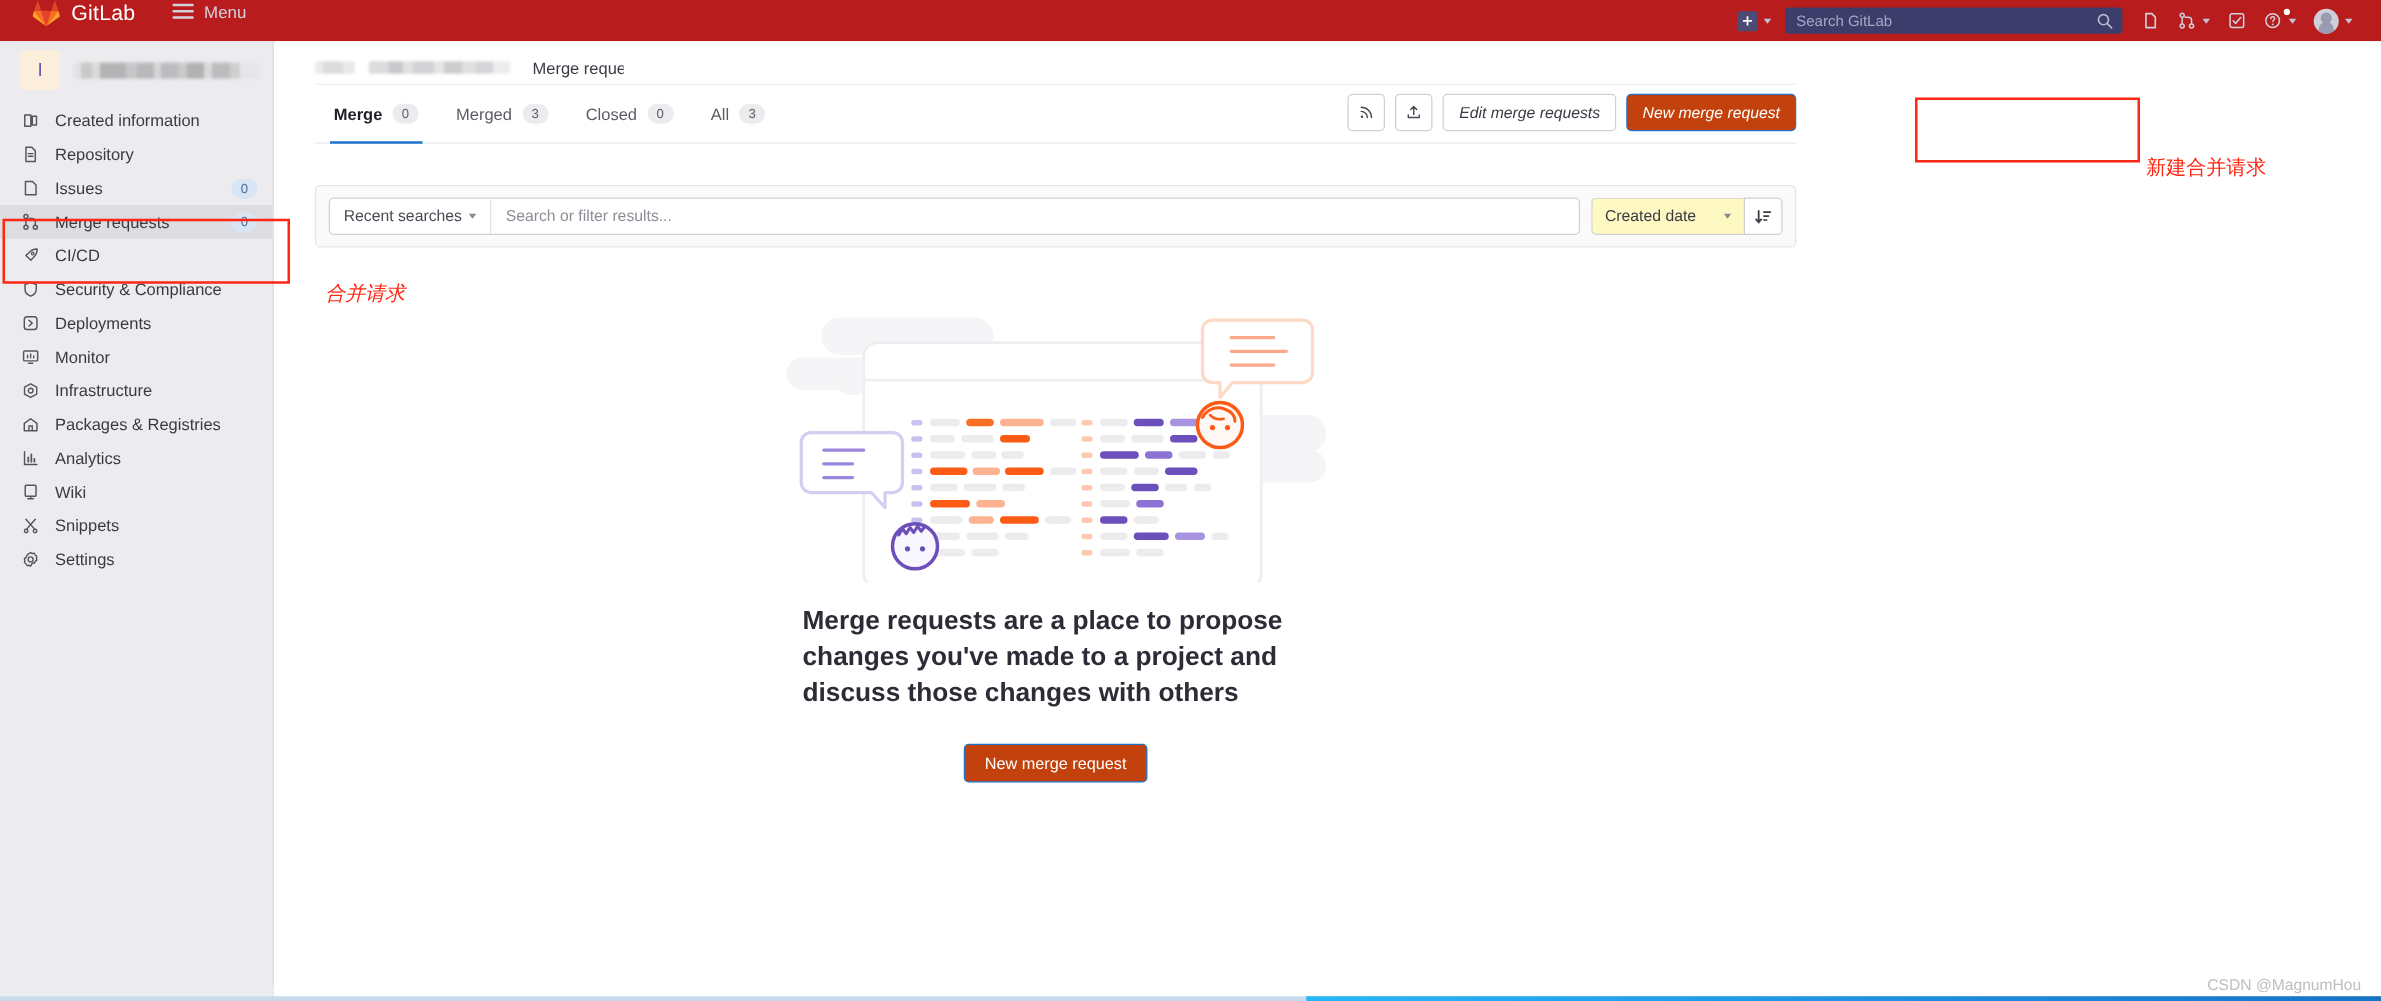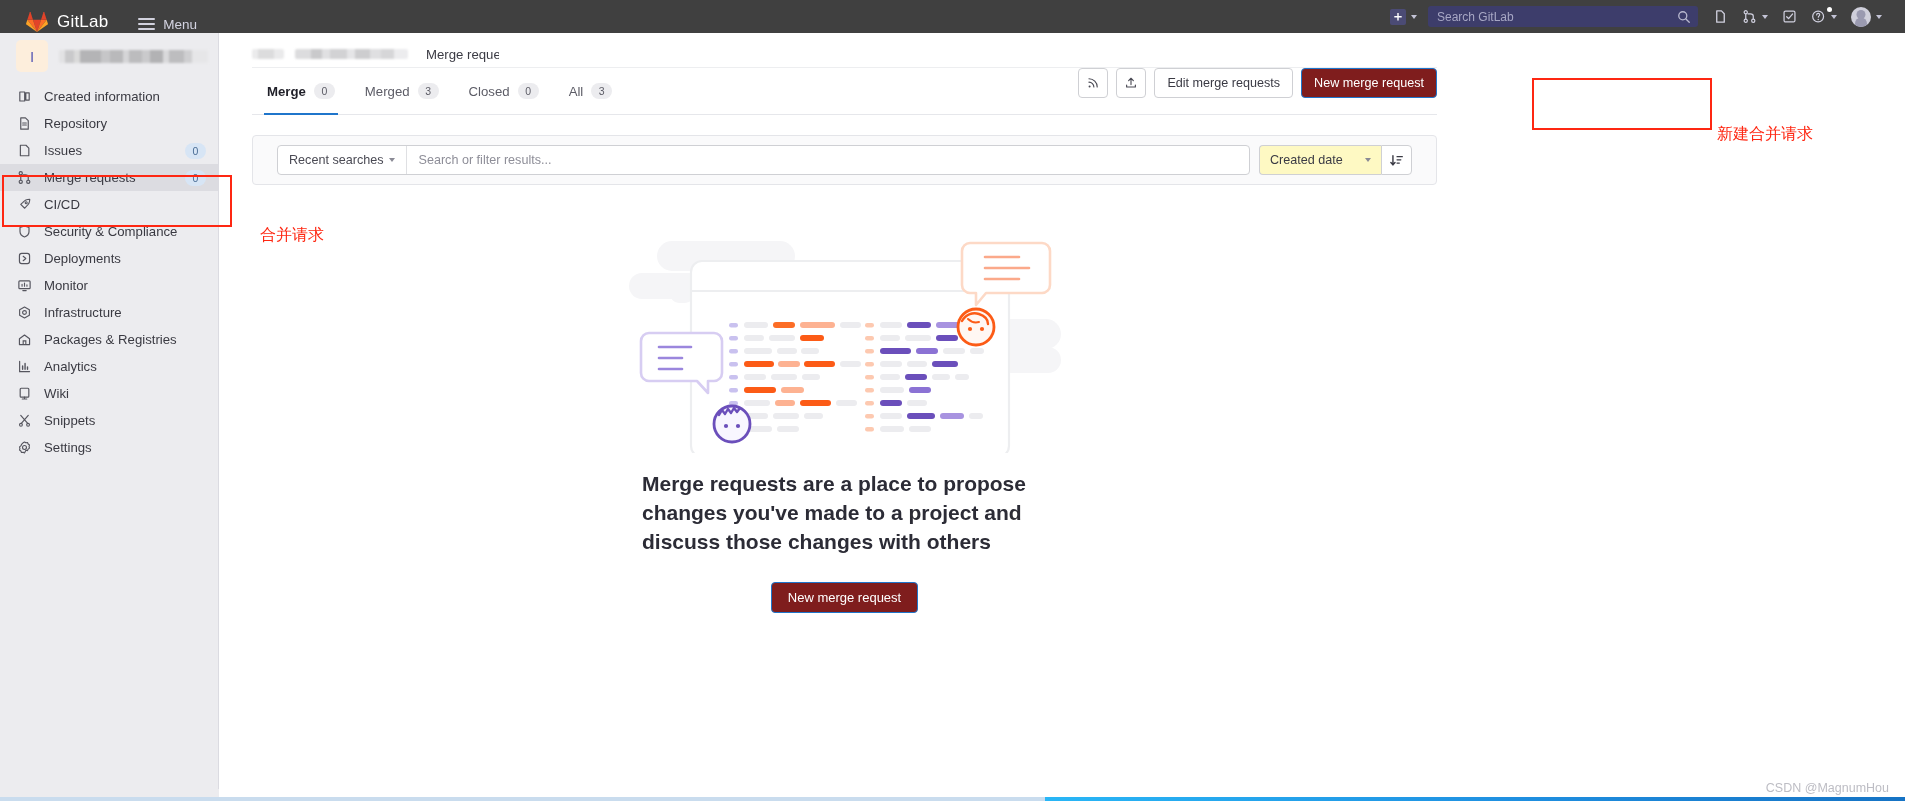--- a/index.html
+++ b/index.html
@@ -7,22 +7,22 @@
     margin: 0; padding: 0;
     width: 1905px; height: 801px;
     overflow: hidden;
     background: #fff;
     font-family: "Liberation Sans", sans-serif;
   }
 
   
   #navbar {
     position: absolute; left: 0; top: 0; width: 1905px; height: 33px;
-    background: #404040;
-    display: flex; align-items: flex-end;
+    background: #b91c1c;
+    display: flex; align-items: flex-start;
   }
   .brand { display: flex; align-items: center; margin-left: 26px; }
   .gl-logo { width: 22px; height: 22px; margin-right: 9px; }
   .brand-name { color: #fff; font-size: 17px; letter-spacing: .2px; }
   .menu-btn {
     display: flex; align-items: center; margin-left: 30px; cursor: pointer;
   }
   .hamburger { width: 17px; margin-right: 8px; }
   .hamburger i {
     display: block; height: 2px; background: #d2d2de; margin: 3px 0; border-radius: 1px;
@@ -164,38 +164,39 @@
   .tab.active::after {
     content: ""; position: absolute; left: 12px; right: 12px; bottom: -1px;
     height: 2px; background: #1f75cb;
   }
   .tab-count {
     margin-left: 8px; min-width: 21px; height: 16px; border-radius: 8px;
     background: #ececef; color: #5c5c66; font-size: 10.5px; font-weight: normal;
     display: flex; align-items: center; justify-content: center; padding: 0 6px;
   }
   .tabs-actions {
-    margin-left: auto; display: flex; align-items: flex-start; gap: 8px;
+    margin-left: auto; display: flex; align-items: center; gap: 8px;
     padding-bottom: 3px;
+    font-style: italic;
   }
   .btn {
     height: 30px; border: 1px solid #cfd0d4; border-radius: 4px;
     background: #fff; color: #3a3a44; font-size: 12.6px;
     display: flex; align-items: center; justify-content: center;
     padding: 0 12px; cursor: pointer; white-space: nowrap;
     font-family: "Liberation Sans", sans-serif;
   }
   .btn.icon-only { width: 30px; padding: 0; }
   .btn.primary {
-    background: #7f1d1d; border-color: #1f75cb; color: #fff; font-weight: normal;
+    background: #c2410c; border-color: #1f75cb; color: #fff; font-weight: normal;
   }
 
   .filter-card {
-    margin-top: 20px; border: 1px solid #e4e5e9; border-radius: 4px;
-    background: #fafafb; padding: 9px 24px; display: flex; align-items: center;
+    margin-top: 33px; border: 1px solid #e4e5e9; border-radius: 4px;
+    background: #fafafb; padding: 9px 10px; display: flex; align-items: center;
   }
   .filter-input-group {
     flex: 1; height: 30px; background: #fff; border: 1px solid #cfd0d4;
     border-radius: 4px; display: flex; align-items: stretch; overflow: hidden;
   }
   .recent-searches {
     display: flex; align-items: center; padding: 0 11px; font-size: 12.6px;
     color: #4a4a54; border-right: 1px solid #dfe0e3; cursor: pointer;
     white-space: nowrap;
   }
@@ -716,20 +717,20 @@
         <div class="empty-cta">
           <div class="btn primary">New merge request</div>
         </div>
       </div>
     </div>
 
   </div>
 </div>
 
 <div class="anno-box" style="left:2px; top:175px; width:230px; height:52px;"></div>
-<div class="anno-text" style="left:260px; top:225px;">合并请求</div>
+<div class="anno-text" style="left:260px; top:225px;font-style:italic;">合并请求</div>
 
 <div class="anno-box" style="left:1532px; top:78px; width:180px; height:52px;"></div>
 <div class="anno-text" style="left:1717px; top:124px;">新建合并请求</div>
 
 <div id="watermark">CSDN @MagnumHou</div>
 <div id="bottom-bar"></div>
 <div id="bottom-progress"></div>
 
 </body></html>

